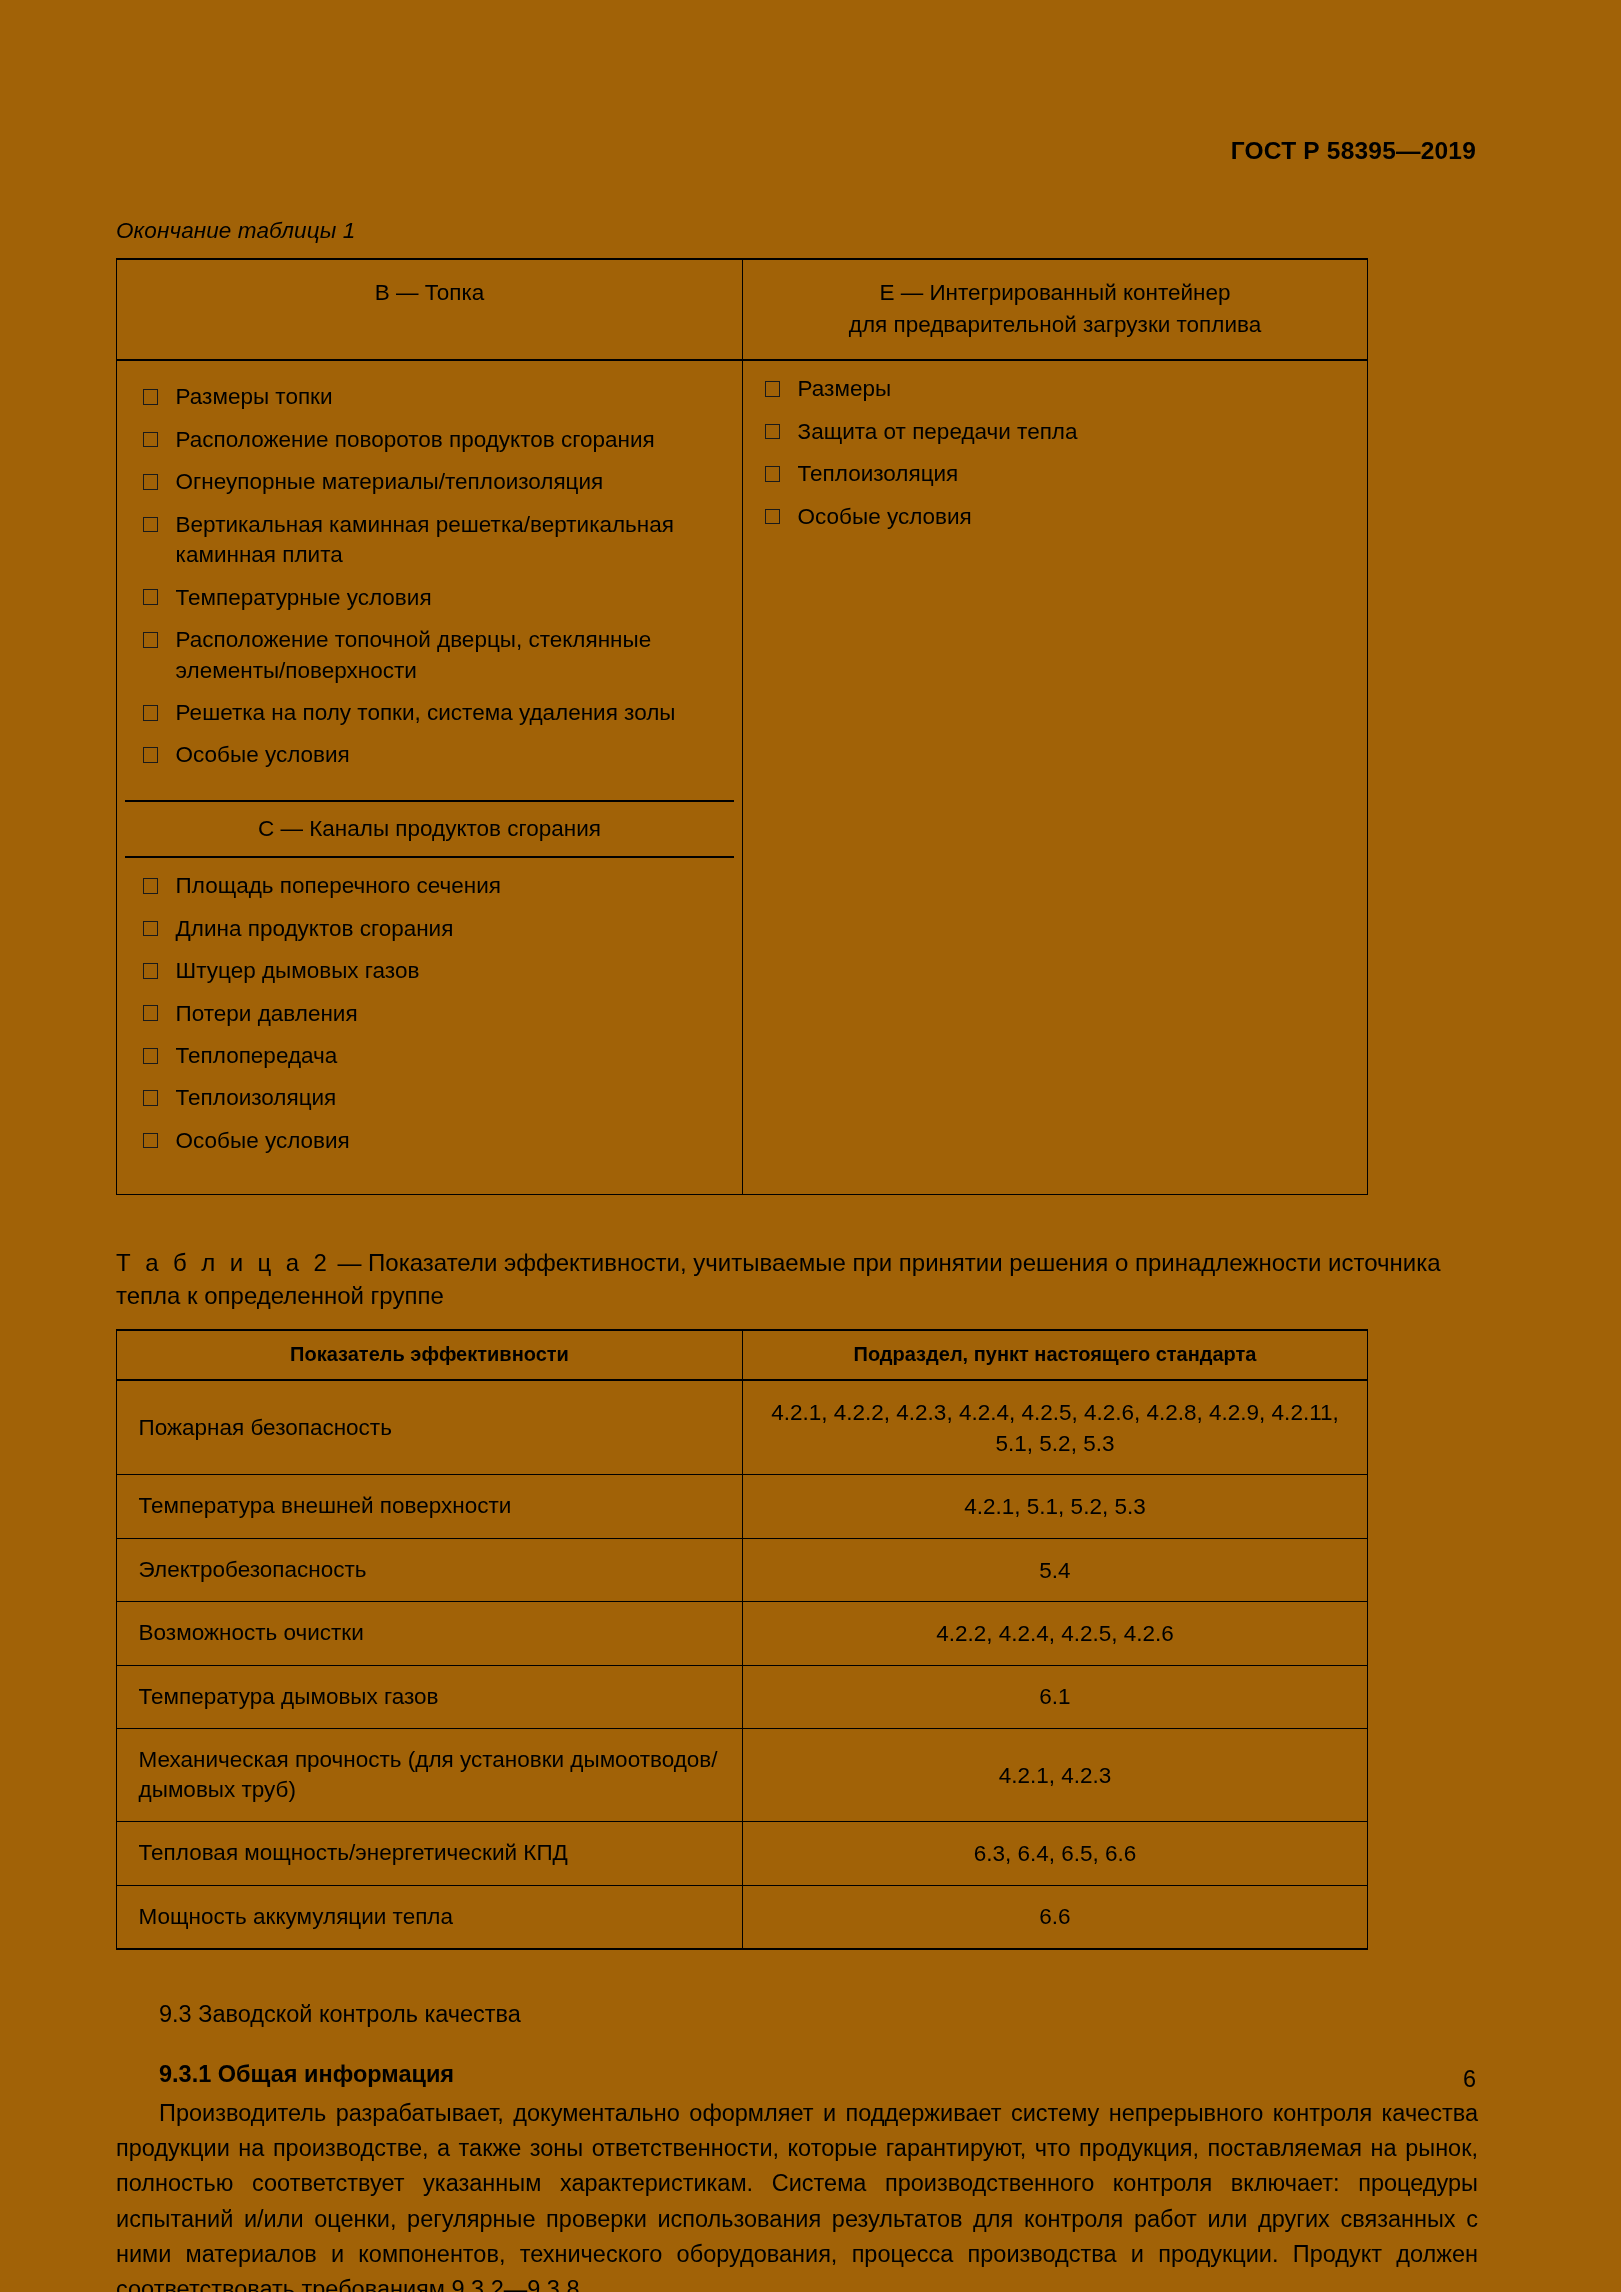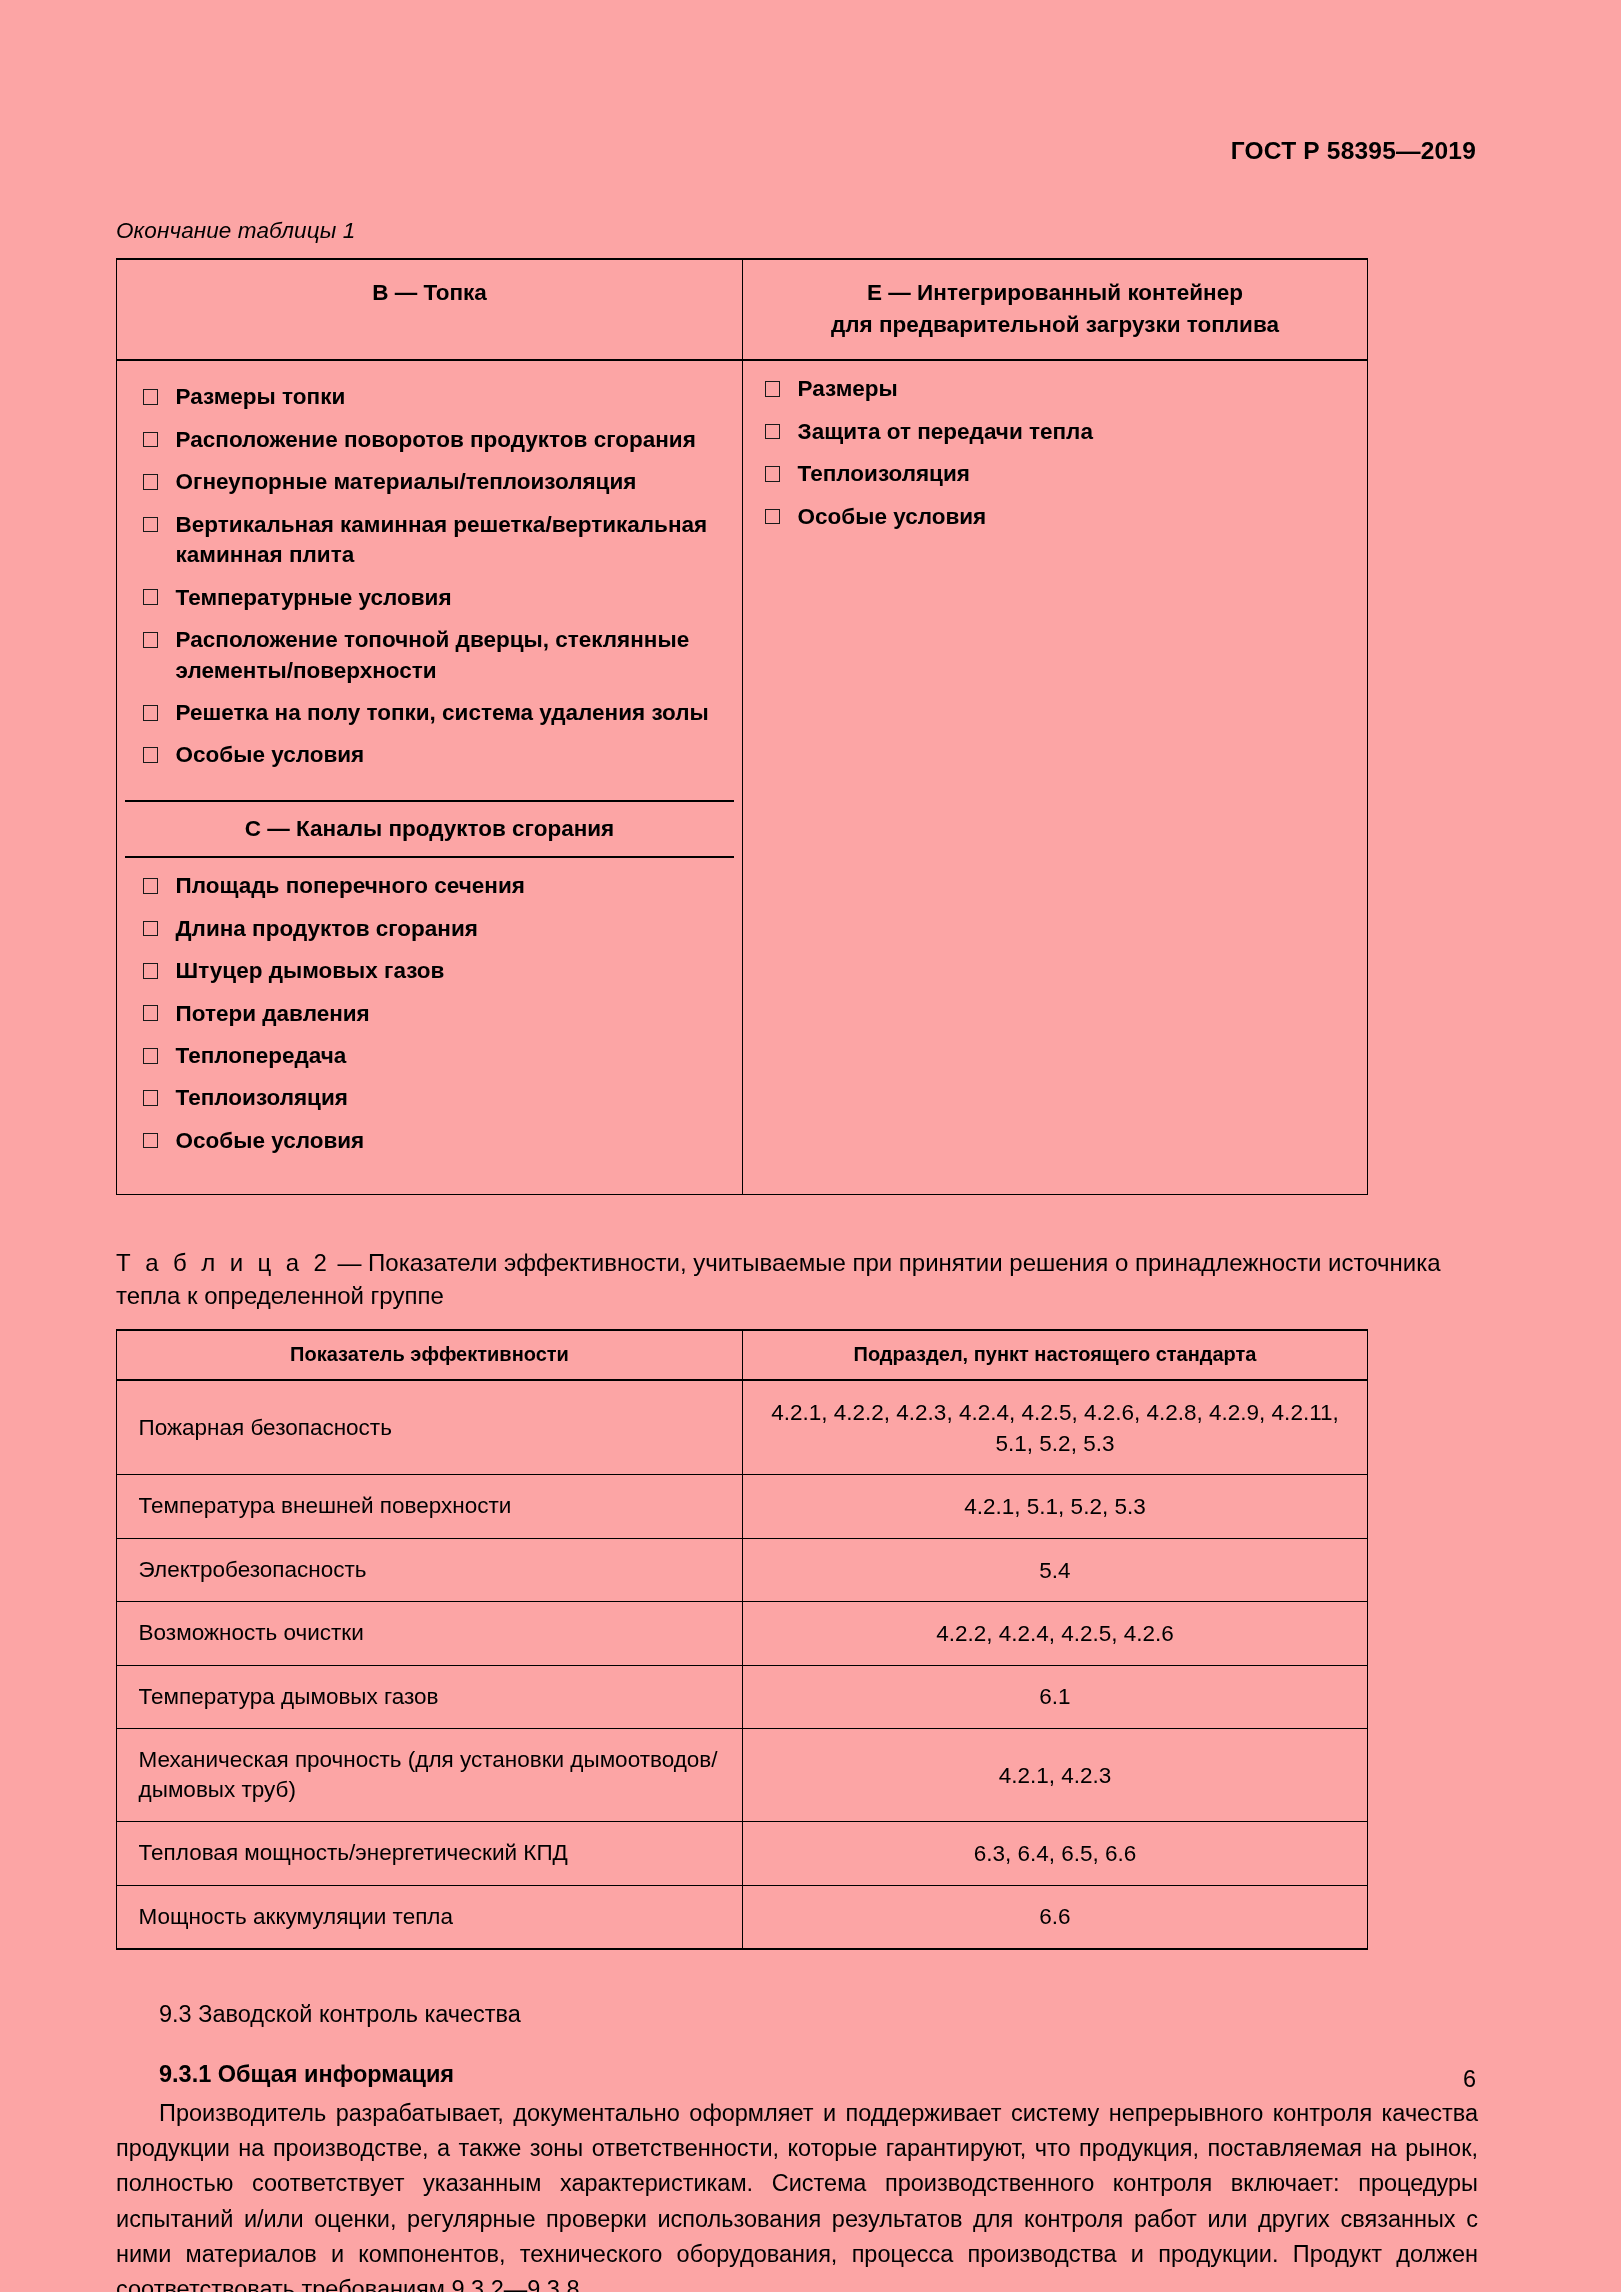--- a/index.html
+++ b/index.html
@@ -8,21 +8,21 @@
     background: #ffffff;
   }
   body {
     font-family: "Liberation Sans", sans-serif;
     color: #000000;
   }
   .page {
     position: relative;
     width: 1621px;
     height: 2293px;
-    background: #fca5a5;
+    background: #a16207;
     box-sizing: border-box;
     padding: 0;
     overflow: hidden;
   }
   
   .page-header {
     position: absolute;
     top: 137px;
     right: 145px;
     font-size: 24.5px;
@@ -41,21 +41,20 @@
     font-style: italic;
     font-size: 22.5px;
     margin: 0 0 13.7px 0;
     letter-spacing: 0.1px;
   }
   
   table.t1 {
     border-collapse: collapse;
     width: 1252px;
     table-layout: fixed;
-    font-weight: bold;
   }
   table.t1 td {
     border: 1px solid #000;
     vertical-align: top;
     padding: 0;
   }
   table.t1 .outer-top { border-top: 2.9px solid #000; }
   .t1 .col-head {
     text-align: center;
     font-size: 22.5px;

